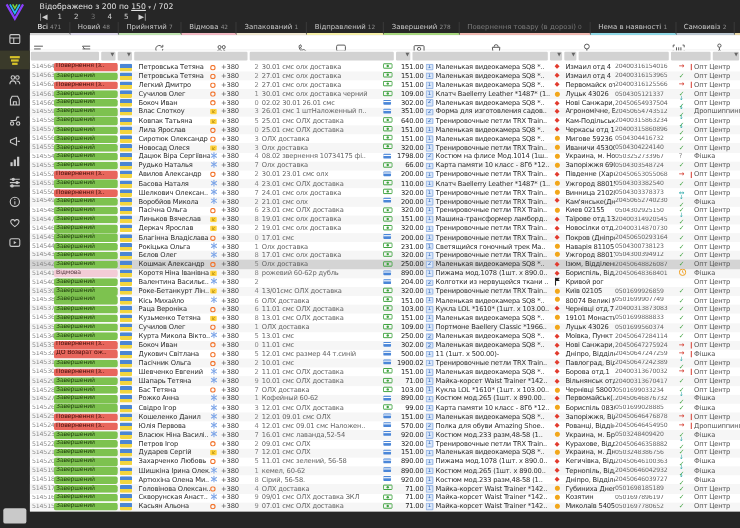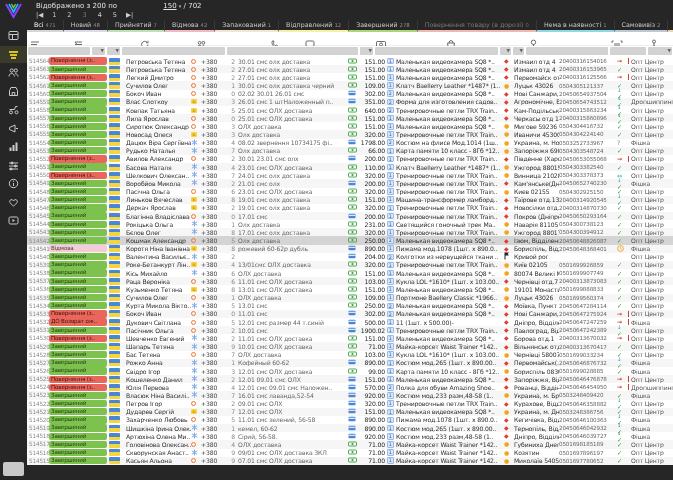--- a/index.html
+++ b/index.html
@@ -14,21 +14,21 @@
   .snav{position:absolute;left:0;width:27px;height:17px;display:flex;align-items:center;justify-content:center;cursor:pointer;}
   .snav.active{background:#3a3a2a;}
   .sb-bottom{position:absolute;left:3px;bottom:4px;width:21px;height:14px;background:#c9c9c9;border-radius:2px;}
 
   
   .main{width:646px;display:flex;flex-direction:column;background:#262626;}
 
   
   .topbar{height:20px;color:#ddd;font-size:7px;position:relative;}
   .range{position:absolute;top:2px;left:9px;white-space:nowrap;color:#e3e3e3;}
-  .range .uln{text-decoration:underline;cursor:pointer;margin-left:44px;}
+  .range .uln{text-decoration:underline;cursor:pointer;}
   .range .crt{font-size:5px;color:#bbb;}
   .pager{position:absolute;top:11px;left:9px;display:flex;gap:9px;font-size:6.5px;color:#cfcfcf;align-items:center;}
   .pager span{cursor:pointer;}
   .pager .cur{color:#777;}
 
   
   .tabs{height:12px;display:flex;overflow:hidden;white-space:nowrap;}
   .tab{padding:0 7px;font-size:6.3px;line-height:10px;color:#c9c9c9;border-right:1px solid #383838;
        border-bottom:2px solid transparent;cursor:pointer;flex:0 0 auto;}
   .tab .cnt{font-size:5.3px;color:#8f8f8f;margin-left:2px;}

